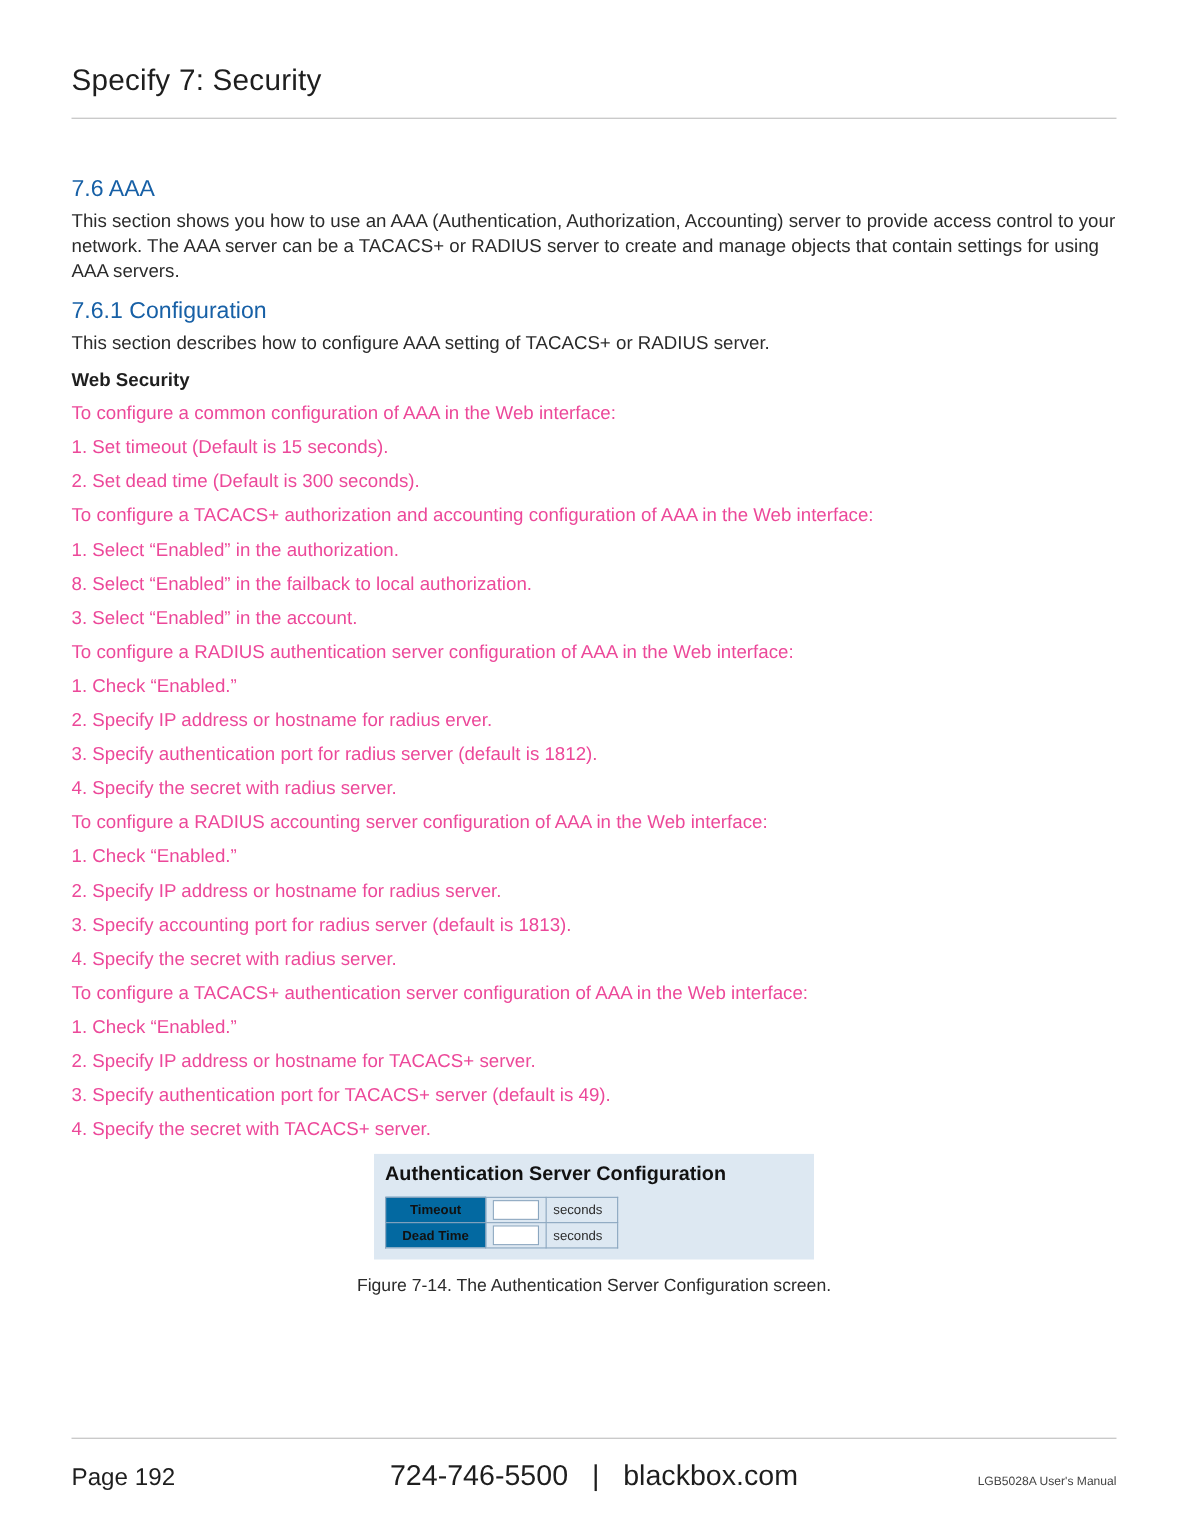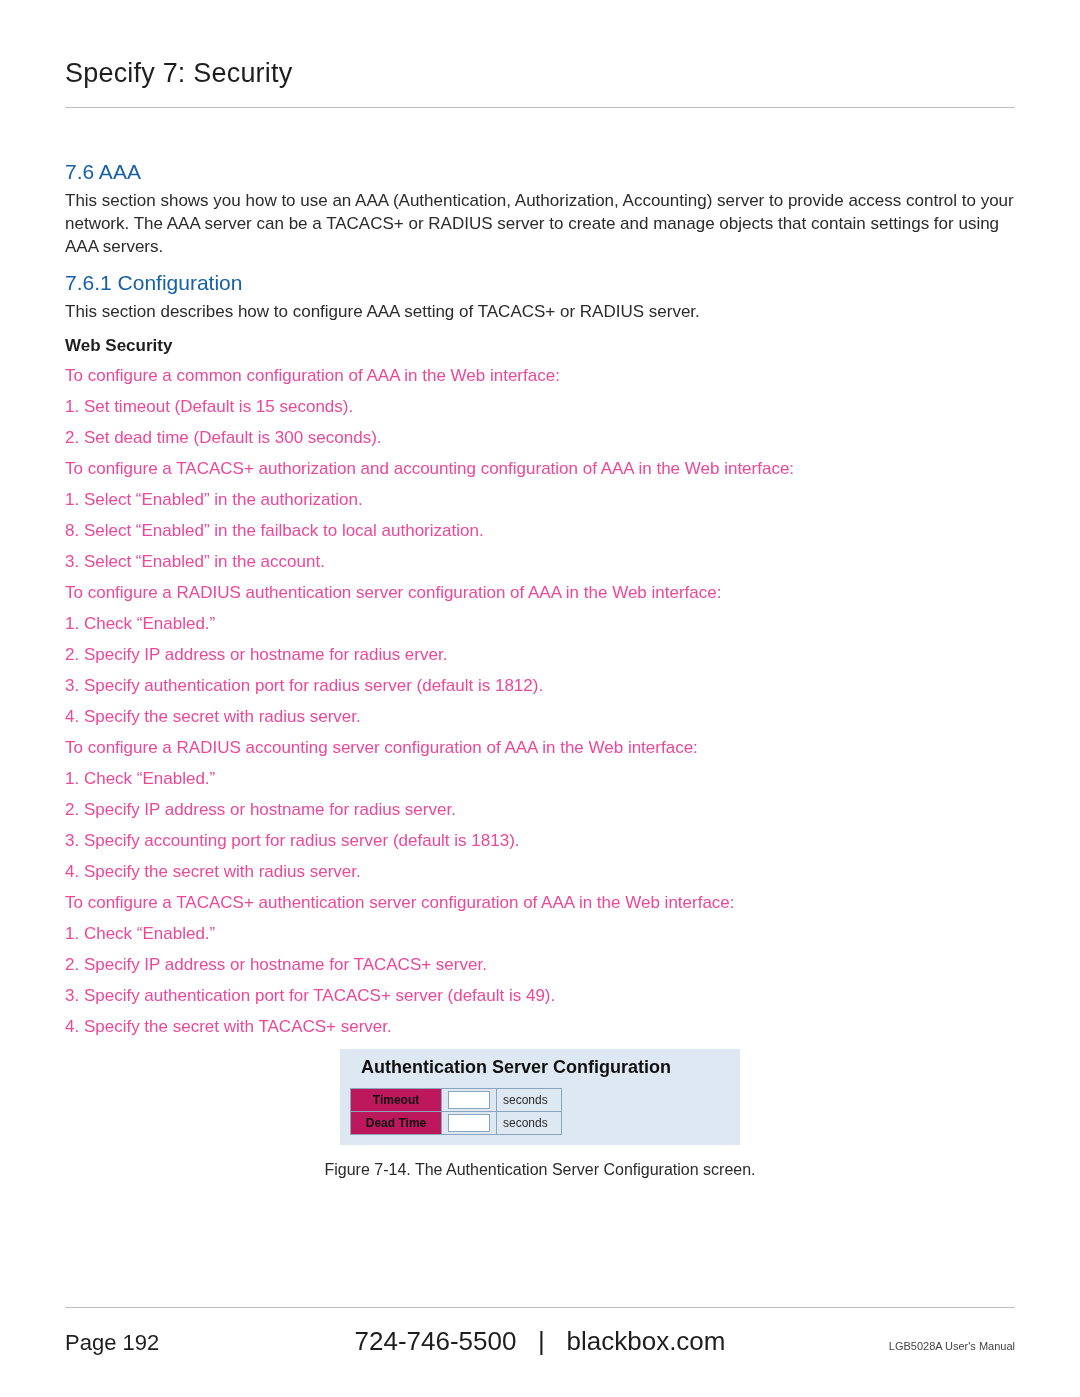--- a/index.html
+++ b/index.html
@@ -75,40 +75,40 @@
     background: #dde8f2;
     width: 400px;
     padding: 8px 10px 10px 10px;
     box-sizing: border-box;
   }
   .fig-title {
     font-family: Arial, sans-serif;
     font-weight: 700;
     font-size: 18px;
     color: #111;
-    margin: 0 0 10px 11px;
+    margin: 0 0 10px 0;
   }
   .fig-sub {
     font-family: Arial, sans-serif;
     font-weight: 700;
     font-size: 14px;
     color: #1d5c9e;
     margin: 0 0 4px 0;
   }
   .cfg-table {
     border-collapse: collapse;
     font-family: Arial, sans-serif;
     font-size: 12px;
   }
   .cfg-table td, .cfg-table th {
     border: 1px solid #8aa6bf;
     padding: 2px 6px;
   }
   .cfg-table .lbl {
-    background: #be185d;
+    background: #0369a1;
     font-weight: 700;
     color: #111;
     text-align: center;
     width: 78px;
   }
   .cfg-table .val input {
     border: 1px solid #8aa6bf;
     font-size: 12px;
     width: 40px;
     padding: 1px 20px;

